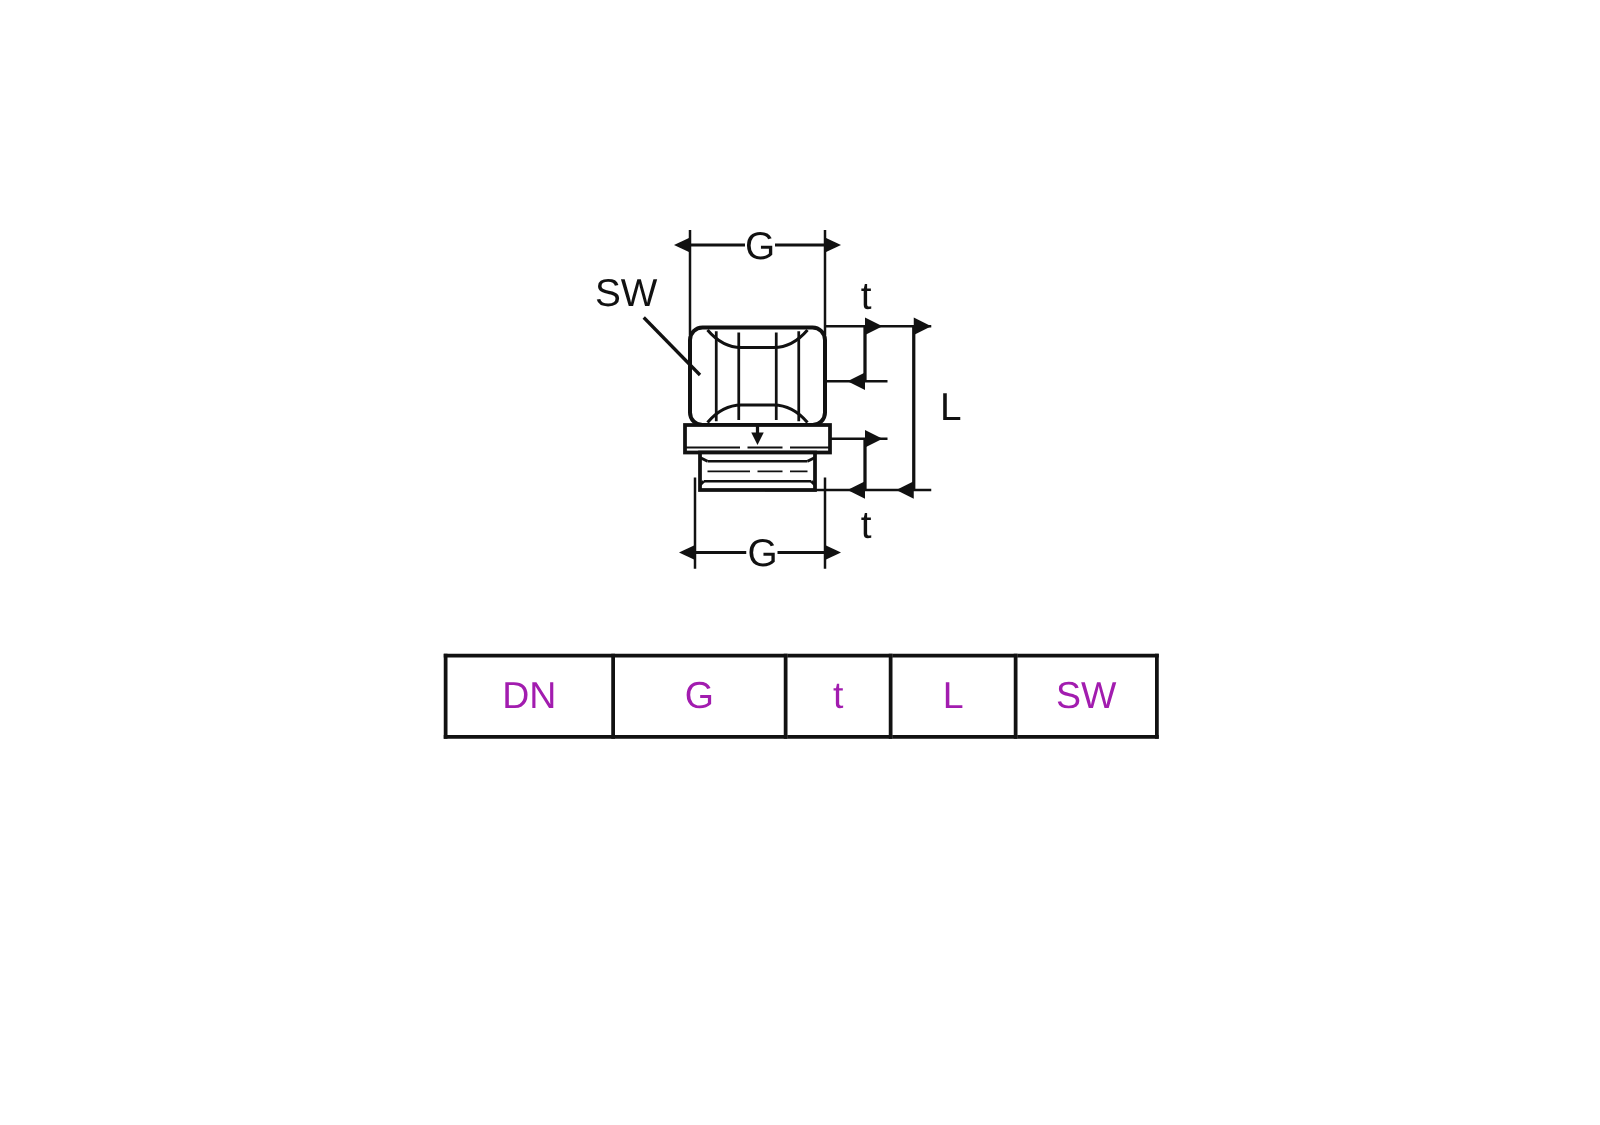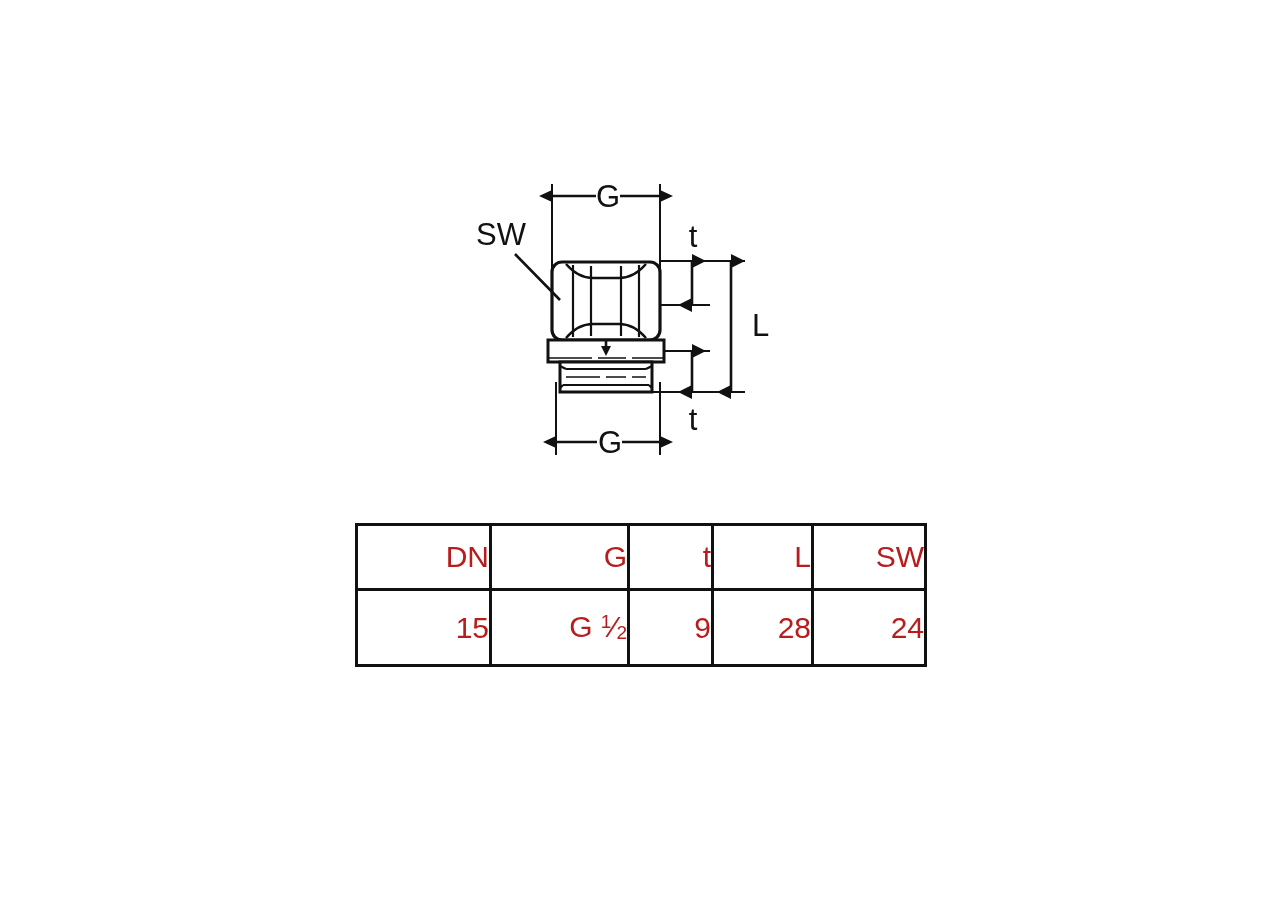--- a/index.html
+++ b/index.html
@@ -30,26 +30,26 @@
     left: 355px;
     top: 523px;
   }
   table.spec-table {
     border-collapse: collapse;
     background: #ffffff;
   }
   table.spec-table td,
   table.spec-table th {
     border: 3px solid #111111;
-    text-align: right;
+    text-align: center;
     vertical-align: middle;
     font-family: "Liberation Sans", sans-serif;
     font-size: 30px;
     font-weight: 400;
-    color: #b91c1c;
+    color: #a21caf;
     padding: 0;
     height: 62px;
     line-height: 62px;
   }
   table.spec-table th { font-weight: 400; }
   .col-dn  { width: 131px; }
   .col-g   { width: 135px; }
   .col-t   { width: 81px; }
   .col-l   { width: 97px; }
   .col-sw  { width: 110px; }
@@ -199,24 +199,15 @@
     <thead>
       <tr>
         <th class="col-dn">DN</th>
         <th class="col-g">G</th>
         <th class="col-t">t</th>
         <th class="col-l">L</th>
         <th class="col-sw">SW</th>
       </tr>
     </thead>
     <tbody>
-      <tr>
-        <td>15</td>
-        <td>
-          <span class="frac"><span>G</span>&nbsp;<span class="num">1</span><span class="sl">⁄</span><span class="den">2</span></span>
-        </td>
-        <td>9</td>
-        <td>28</td>
-        <td>24</td>
-      </tr>
     </tbody>
   </table>
 </div>
 
 </body></html>

